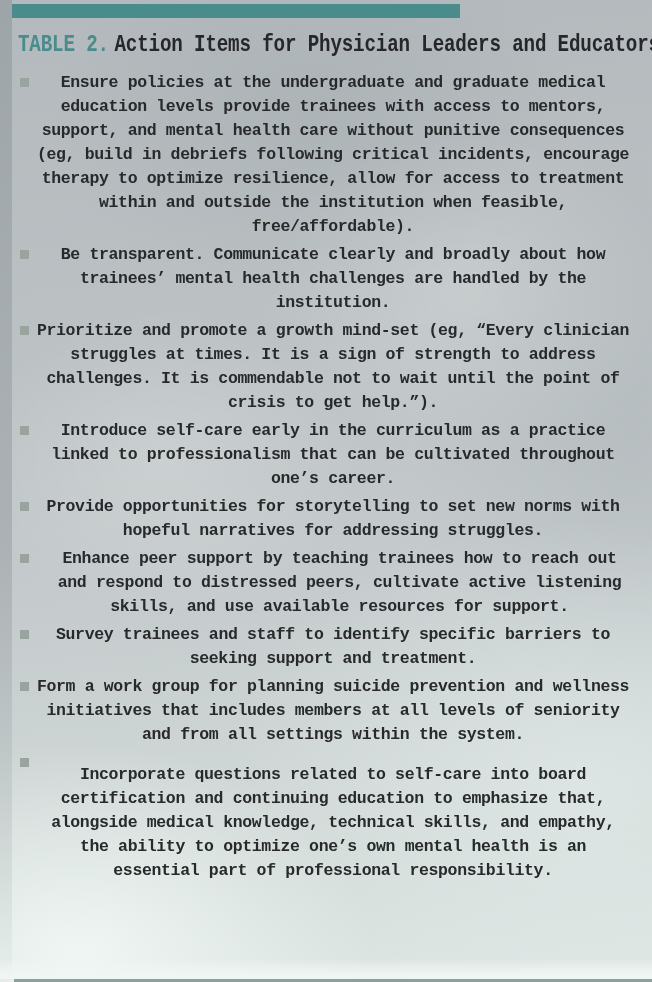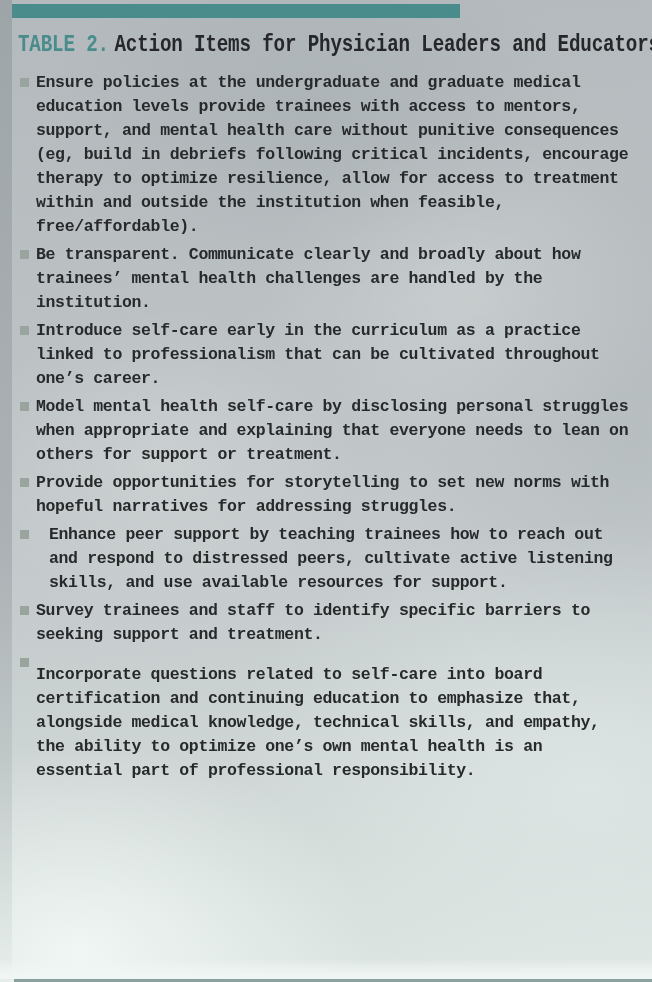--- a/index.html
+++ b/index.html
@@ -54,20 +54,21 @@
     display:flex;align-items:flex-start;
     margin:0 0 4px 0;
   }
   .sq{
     flex:0 0 9px;width:9px;height:9px;margin:7px 7px 0 0;
   }
   .txt{
     font-size:16.5px;font-weight:700;line-height:24px;
     letter-spacing:-0.35px;
     color:#27292b;
+    text-align:center;
   }
 </style>
 </head>
 <body>
 
 <div class="page">
   <div class="left-strip"></div>
   <div class="top-bar accent-bg" style="background: rgb(74, 140, 140);"></div>
 
   <div class="content">
@@ -77,40 +78,44 @@
       <li>
           <span class="sq bullet-bg" style="background: rgb(153, 164, 158);"></span>
           <span class="txt" style="color: rgb(39, 41, 43);">Ensure policies at the undergraduate and graduate medical education levels provide trainees with access to mentors, support, and mental health care without punitive consequences (eg, build in debriefs following critical incidents, encourage therapy to optimize resilience, allow for access to treatment within and outside the institution when feasible, free/affordable).</span>
         </li>
       <li>
           <span class="sq bullet-bg" style="background: rgb(153, 164, 158);"></span>
           <span class="txt" style="color: rgb(39, 41, 43);">Be transparent. Communicate clearly and broadly about how trainees’ mental health challenges are handled by the institution.</span>
         </li>
       <li>
           <span class="sq bullet-bg" style="background: rgb(153, 164, 158);"></span>
-          <span class="txt" style="color: rgb(39, 41, 43);">Introduce self-care early in the curriculum as a practice linked to professionalism that can be cultivated throughout one’s career.</span>
+          <span class="txt" style="color: rgb(39, 41, 43);">Prioritize and promote a growth mind-set (eg, “Every clinician struggles at times. It is a sign of strength to address challenges. It is commendable not to wait until the point of crisis to get help.”).</span>
         </li>
       <li>
           <span class="sq bullet-bg" style="background: rgb(153, 164, 158);"></span>
-          <span class="txt" style="color: rgb(39, 41, 43);">Model mental health self-care by disclosing personal struggles when appropriate and explaining that everyone needs to lean on others for support or treatment.</span>
+          <span class="txt" style="color: rgb(39, 41, 43);">Introduce self-care early in the curriculum as a practice linked to professionalism that can be cultivated throughout one’s career.</span>
         </li>
       <li>
           <span class="sq bullet-bg" style="background: rgb(153, 164, 158);"></span>
           <span class="txt" style="color: rgb(39, 41, 43);">Provide opportunities for storytelling to set new norms with hopeful narratives for addressing struggles.</span>
         </li>
       <li>
           <span class="sq bullet-bg" style="background: rgb(153, 164, 158);"></span>
           <span class="txt" style="color: rgb(39, 41, 43); margin-left: 13px;">Enhance peer support by teaching trainees how to reach out and respond to distressed peers, cultivate active listening skills, and use available resources for support.</span>
         </li>
       <li>
           <span class="sq bullet-bg" style="background: rgb(153, 164, 158);"></span>
           <span class="txt" style="color: rgb(39, 41, 43);">Survey trainees and staff to identify specific barriers to seeking support and treatment.</span>
         </li>
       <li>
           <span class="sq bullet-bg" style="background: rgb(153, 164, 158);"></span>
+          <span class="txt" style="color: rgb(39, 41, 43);">Form a work group for planning suicide prevention and wellness initiatives that includes members at all levels of seniority and from all settings within the system.</span>
+        </li>
+      <li>
+          <span class="sq bullet-bg" style="background: rgb(153, 164, 158);"></span>
           <span class="txt" style="color: rgb(39, 41, 43); margin-top: 12px;">Incorporate questions related to self-care into board certification and continuing education to emphasize that, alongside medical knowledge, technical skills, and empathy, the ability to optimize one’s own mental health is an essential part of professional responsibility.</span>
         </li>
     </ul>
   </div>
 
   <div class="bottom-band"></div>
   <div class="bottom-rule" style="background: rgb(139, 161, 159);"></div>
 </div>
 
 </body></html>

